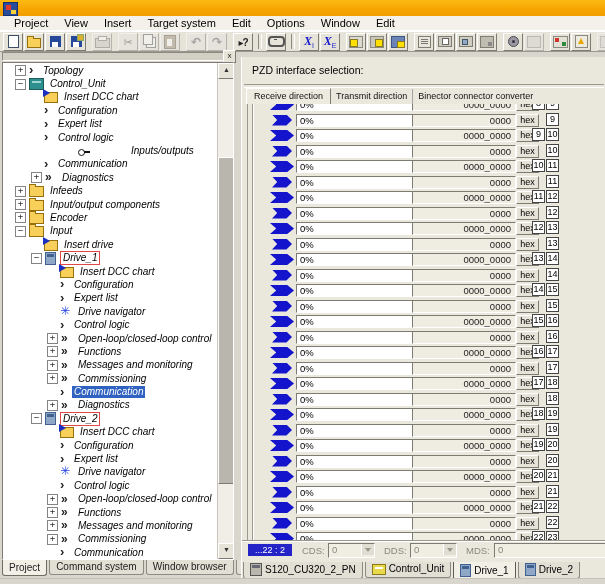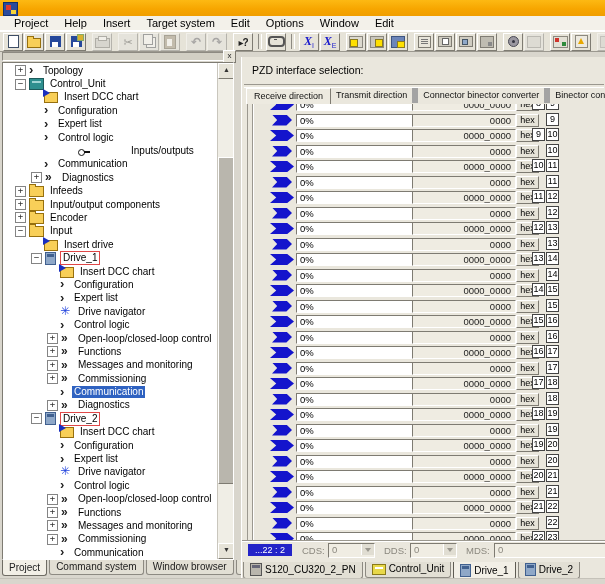--- a/index.html
+++ b/index.html
@@ -86,21 +86,21 @@
   .dock-close{position:absolute;right:2px;top:-1px;width:11px;height:11px;background:#E6E3D8;
     border:1px solid;border-color:#fff #7E7B72 #7E7B72 #fff;font-size:8px;line-height:9px;text-align:center;color:#222;}
 
   .tree{position:absolute;top:62px;left:2px;width:230px;height:496px;background:#fff;
     border:1px solid;border-color:#7E7B72 #fff #fff #7E7B72;overflow:hidden;}
   .tree-inner{position:absolute;left:0;top:1px;right:15px;bottom:0;overflow:hidden;}
   .titem{height:13.4px;display:flex;align-items:center;white-space:nowrap;font-size:10px;}
   .texp{width:9px;height:9px;flex:0 0 auto;background:#fff;border:1px solid #848484;
     font-size:9px;line-height:7px;text-align:center;margin-right:3px;color:#333;font-family:"DejaVu Sans Mono",monospace;}
   .tspace{width:13px;flex:0 0 auto;}
-  .tlabel{padding:0 2px;line-height:12px;}
+  .tlabel{padding:0 2px;line-height:12px;font-style:italic;}
   .tlabel.selected{background:#2F62C1;color:#fff;}
   .tlabel.redbox{border:1px solid #E04848;}
   .tico{flex:0 0 auto;margin-right:4px;position:relative;display:block;}
   .tico-chevron{width:8px;}
   .tico-chevron::before{content:"›";font-weight:bold;font-size:13px;line-height:10px;color:#222;}
   .tico-chevron2{width:11px;}
   .tico-chevron2::before{content:"»";font-weight:bold;font-size:12px;line-height:10px;color:#222;}
   .tico-folder{width:13px;height:9px;background:#F8CF58;border:1px solid #97700E;margin-top:1px;}
   .tico-folder::before{content:"";position:absolute;top:-3px;left:-1px;width:5px;height:2px;background:#F8CF58;border:1px solid #97700E;border-bottom:none;}
   .tico-cu{width:13px;height:10px;background:#2E8F8F;border:1px solid #1C5A5A;}
@@ -135,22 +135,22 @@
     border-left:1px solid #fff;}
   .pzd-row{position:absolute;left:0;top:4px;right:0;height:18px;}
   .pzd-label{position:absolute;left:10px;top:3px;font-size:10.5px;}
   .pzd-select{position:absolute;left:122px;right:5px;top:0;height:17px;background:#fff;
     border:1px solid;border-color:#7E7B72 #fff #fff #7E7B72;font-size:10px;line-height:15px;padding-left:4px;}
   .pzd-btn{position:absolute;right:1px;top:1px;width:15px;height:13px;background:#E6E3D8;
     border:1px solid;border-color:#fff #7E7B72 #7E7B72 #fff;display:flex;align-items:center;justify-content:center;}
   .pzd-arr{width:0;height:0;border-left:3px solid transparent;border-right:3px solid transparent;border-top:4px solid #222;}
   .rgroove{position:absolute;left:2px;right:2px;top:27px;height:2px;border-top:1px solid #9b988f;border-bottom:1px solid #fff;}
 
-  .rtabs{position:absolute;left:4px;top:31px;right:0;height:16px;display:flex;font-size:9px;align-items:flex-start;overflow:hidden;}
-  .rtab{padding:2px 5px 2px;line-height:11px;color:#111;border-right:6px solid #a3a3a3;position:relative;white-space:nowrap;}
+  .rtabs{position:absolute;left:4px;top:31px;right:0;height:16px;display:flex;font-size:9px;align-items:center;overflow:hidden;}
+  .rtab{padding:2px 5px 2px;line-height:11px;color:#111;border-right:1px solid #a3a3a3;position:relative;white-space:nowrap;}
   .rtab:last-child{border-right:none;}
   .rtab.active{background:#EDEAE0;border:1px solid;border-color:#fff #7E7B72 #EAE7DD #fff;border-bottom:none;
     padding:2px 7px 3px;margin-bottom:-1px;z-index:2;}
 
   .rows-viewport{position:absolute;left:5px;right:0;top:47px;bottom:37px;overflow:hidden;
     border-left:1px solid #9b988f;}
   .rows-viewport::before{content:"";position:absolute;left:4px;top:0;bottom:0;width:1px;background:#9b988f;box-shadow:1px 0 0 #fff;}
   .prow{position:absolute;left:0;right:0;height:15px;}
   .parrow{position:absolute;left:22px;top:2px;height:11px;background:#1414CC;
     clip-path:polygon(0% 0%,72% 0%,100% 50%,72% 100%,0% 100%,26% 50%);}
@@ -195,21 +195,21 @@
 <body>
 
 <div id="screen">
 
   <div class="titlebar">
     <span class="app-icon"></span>
   </div>
 
   <div class="menubar">
       <div class="menu-item">Project</div>
-      <div class="menu-item">Help</div>
+      <div class="menu-item">View</div>
       <div class="menu-item">Insert</div>
       <div class="menu-item">Target system</div>
       <div class="menu-item">Edit</div>
       <div class="menu-item">Options</div>
       <div class="menu-item">Window</div>
       <div class="menu-item">Edit</div>
     </div>
 
   <div class="toolbar">
       <div class="tbtn">
@@ -514,21 +514,20 @@
     </div>
 
   <div class="rpanel">
     <div class="pzd-row">
       <span class="pzd-label">PZD interface selection:</span>
     </div>
     <div class="rgroove"></div>
     <div class="rtabs">
         <div class="rtab active">Receive direction</div>
         <div class="rtab">Transmit direction</div>
-        <div class="rtab">Connector binector converter</div>
         <div class="rtab">Binector connector converter</div>
       </div>
     <div class="rows-viewport">
         <div class="prow" style="top: -7px;">
           <span class="parrow w"></span>
           <span class="ppct">0%</span>
           <span class="pval">0000_0000</span>
           <span class="phex">hex</span>
           <span class="pnums">
             <span class="pnum">8</span>

